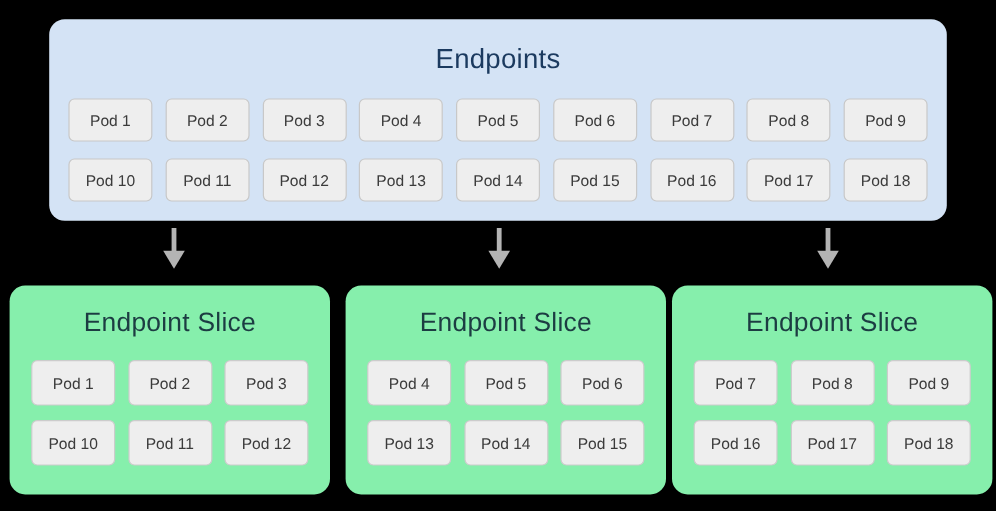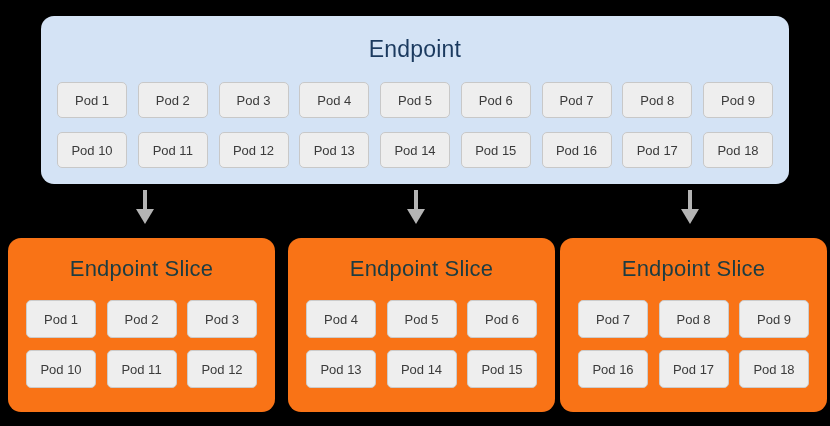--- a/index.html
+++ b/index.html
@@ -92,21 +92,21 @@
   #arrow-0 { left: 134px; }
   #arrow-1 { left: 405px; }
   #arrow-2 { left: 679px; }
 
   
   .slice-panel {
     position: absolute;
     top: 238px;
     width: 267px;
     height: 174px;
-    background: #f97316;
+    background: #86efac;
     border-radius: 13px;
     box-sizing: border-box;
   }
   #slice-panel-0 { left: 8px; }
   #slice-panel-1 { left: 288px; }
   #slice-panel-2 { left: 560px; }
 
   .slice-title {
     position: absolute;
     top: 20px;
@@ -141,21 +141,21 @@
     align-items: center;
     justify-content: center;
     font-size: 13px;
     color: #3b3b3b;
   }
 </style>
 </head>
 <body>
 
 <div id="endpoints-panel">
-  <div id="endpoints-title">Endpoint</div>
+  <div id="endpoints-title">Endpoints</div>
 
   <div class="ep-row" id="ep-row-0">
     <div class="ep-chip">Pod 1</div>
     <div class="ep-chip">Pod 2</div>
     <div class="ep-chip">Pod 3</div>
     <div class="ep-chip">Pod 4</div>
     <div class="ep-chip">Pod 5</div>
     <div class="ep-chip">Pod 6</div>
     <div class="ep-chip">Pod 7</div>
     <div class="ep-chip">Pod 8</div>

